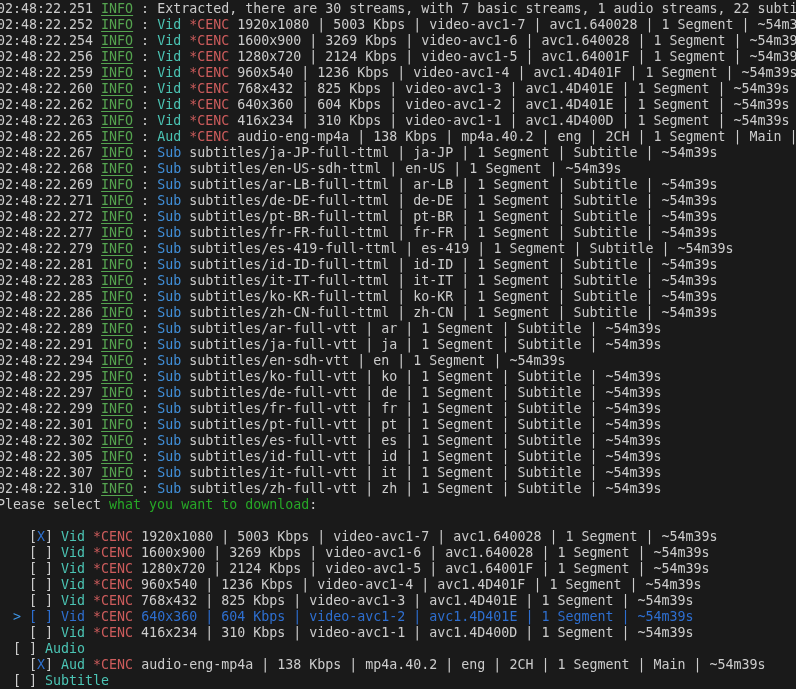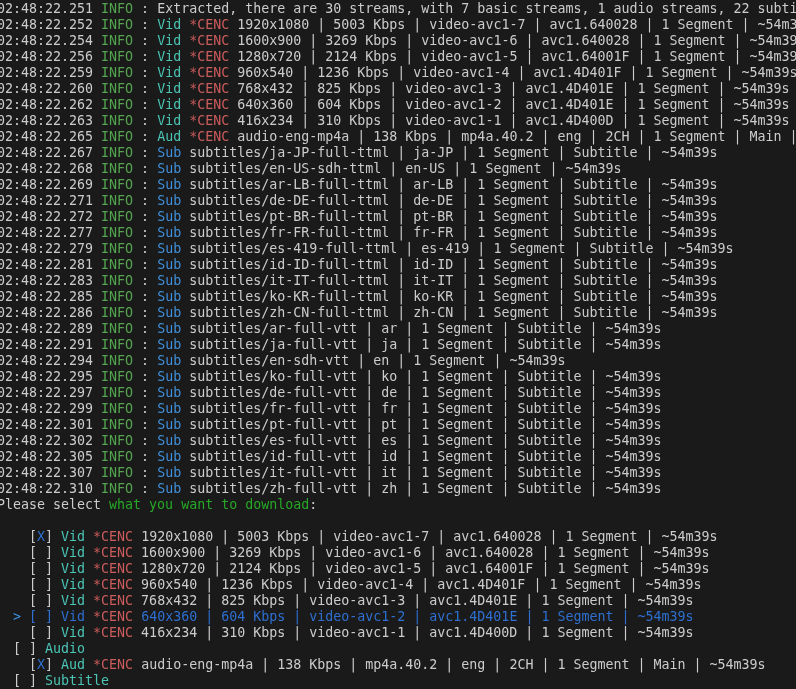--- a/index.html
+++ b/index.html
@@ -11,21 +11,21 @@
   body{
     width:796px;height:689px;background:var(--bg);overflow:hidden;
     font-family:"DejaVu Sans Mono","Liberation Mono",monospace;
   }
   .screen{
     font-size:13.3px;line-height:16px;white-space:pre;
     margin-left:-3px;padding-top:1px;color:var(--fg);
   }
   .line{height:16px}
   .s-p{color:var(--fg)}
-  .s-i{color:var(--info);text-underline-offset:2px}
+  .s-i{color:var(--info);text-decoration:underline;text-underline-offset:2px}
   .s-v{color:var(--teal)}
   .s-b{color:var(--sub)}
   .s-c{color:var(--cenc)}
   .s-g{color:var(--green)}
   .s-x{color:var(--xblue)}
   .s-h{color:var(--hl)}
   .s-u{color:var(--cursor)}
 </style>
 </head>
 <body>

